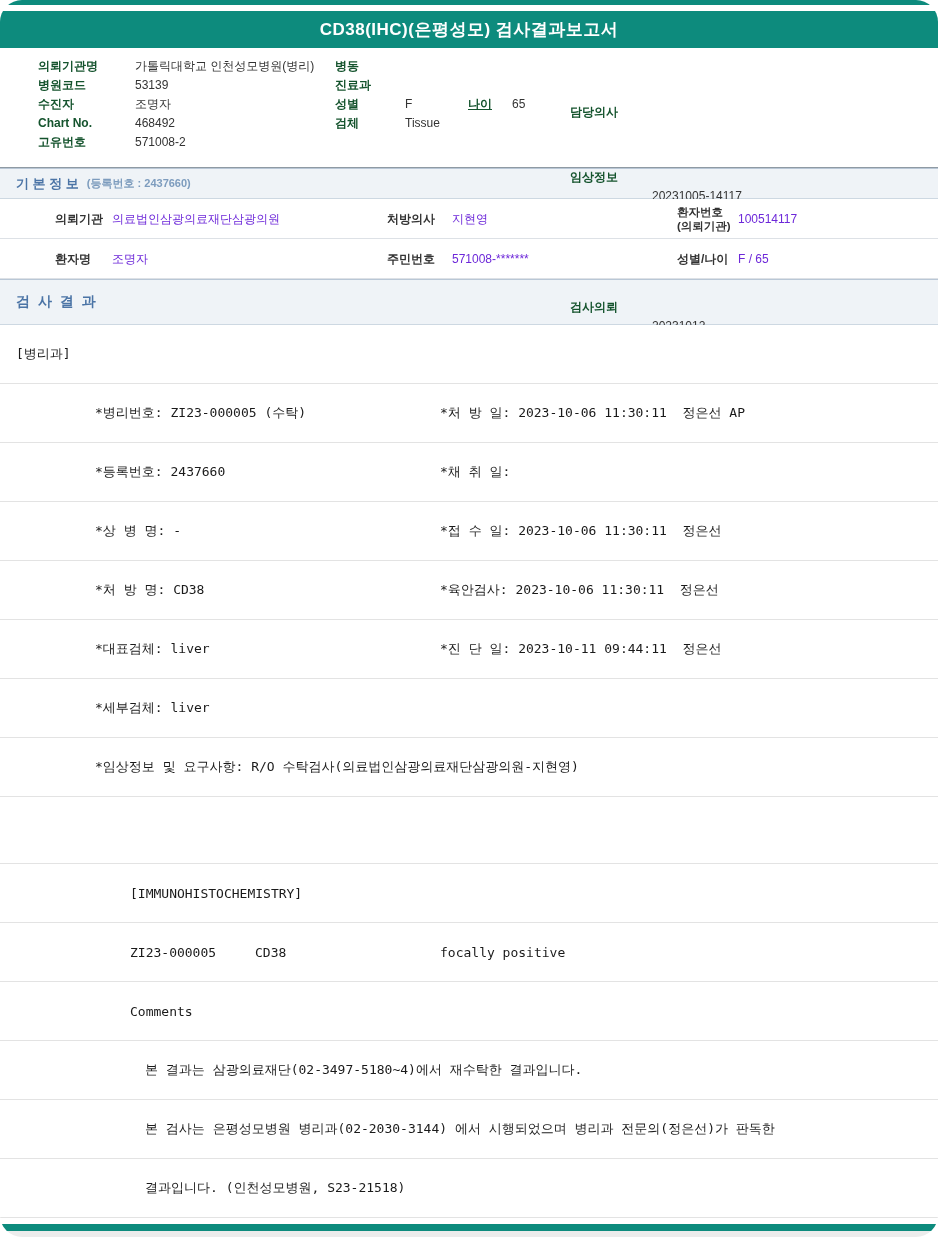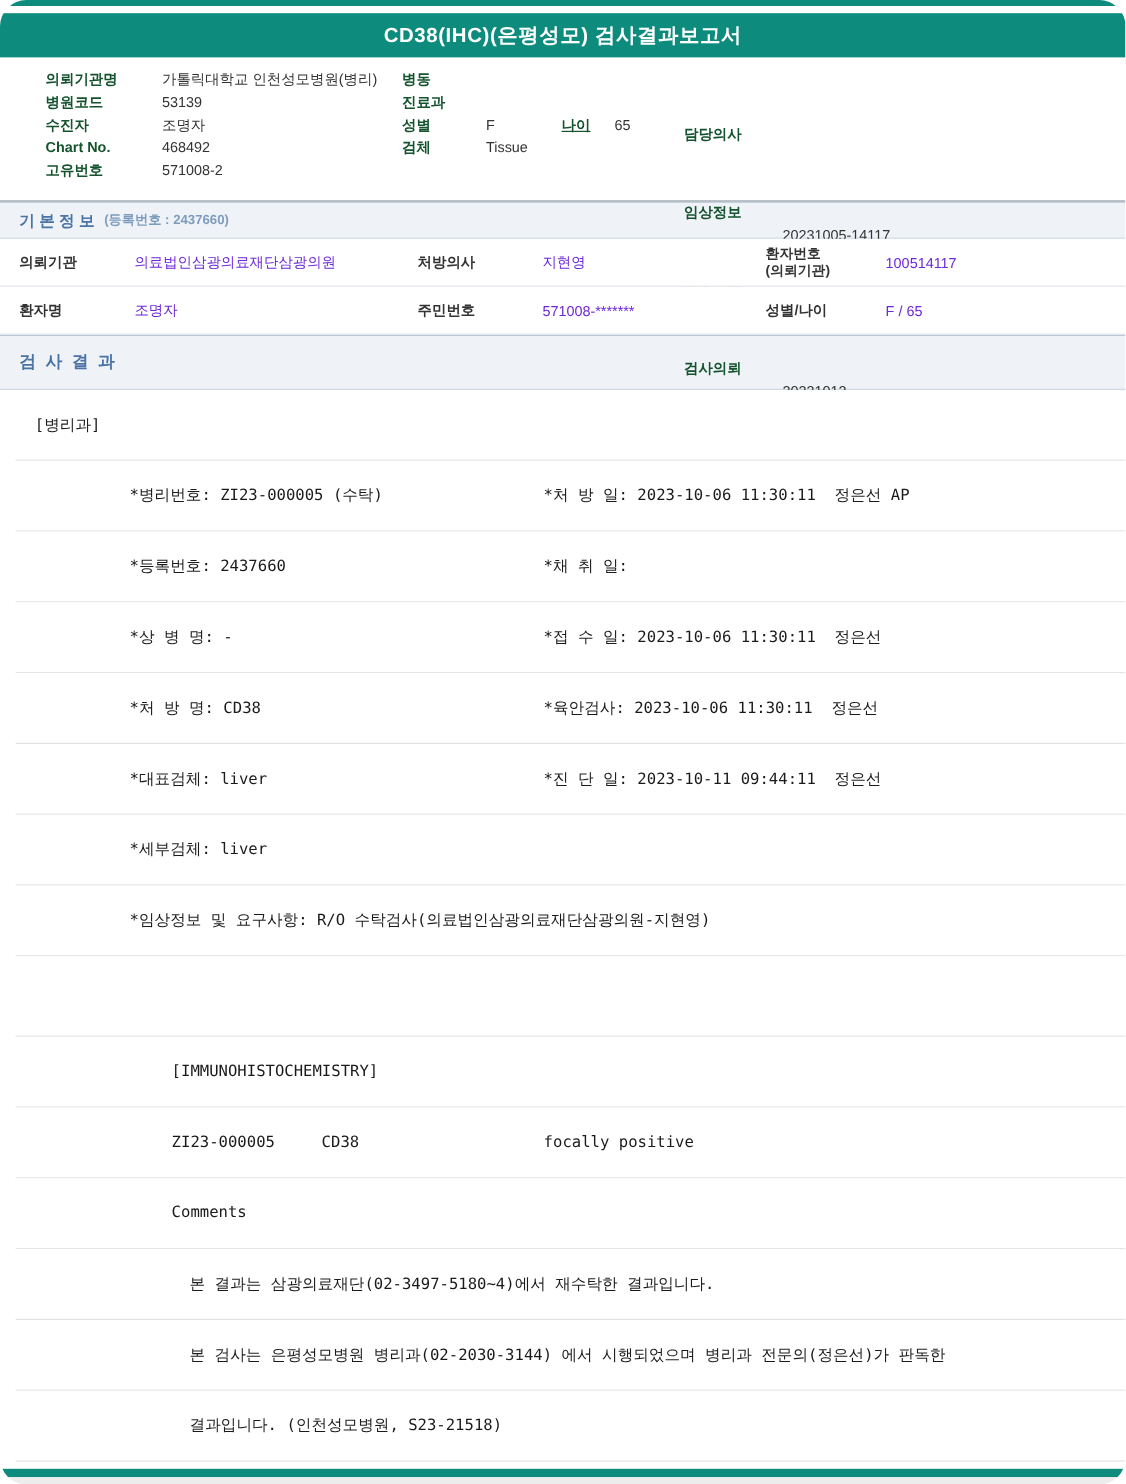--- a/index.html
+++ b/index.html
@@ -46,33 +46,33 @@
     display:flex; align-items:center; padding-left:16px;
   }
   .sec-title { color:var(--section-title-blue,#4b74a6); font-weight:bold; font-size:13px; }
   .sec-sub { color:#7d9cbe; font-size:11px; margin-left:8px; font-weight:bold; }
   .result-bar { height:46px; }
   .result-bar .sec-title { font-size:14px; letter-spacing:2px; }
 
   
   .info-row { height:40px; position:relative; border-bottom:1px solid #dde1e6; font-size:12px; background:#fff; }
   .info-row .cell { position:absolute; top:50%; transform:translateY(-50%); white-space:nowrap; }
-  .ilbl { font-weight:bold; color:#333; }
+  .ilbl { font-weight:bold; color:#333;margin-left:39px; }
   .ival { color:#6d28d9; }
   .p1l { left:16px; } .p1v { left:112px; }
   .p2l { left:348px; } .p2v { left:452px; }
   .p3l { left:638px; } .p3v { left:738px; }
   .two-line { font-size:11.5px; line-height:14px; }
 
   
   .r-row {
     position:relative; height:59px;
     border-bottom:1px solid #e3e3e3;
     font-family:"DejaVu Sans Mono","Liberation Mono",monospace;
-    font-size:13px; color:#1a1a1a; background:#fff;margin-left:13px;
+    font-size:13px; color:#1a1a1a; background:#fff;
   }
   .r-row.tall { height:67px; }
   .rt { position:absolute; top:50%; transform:translateY(-50%); white-space:pre; }
   .x16 { left:16px; } .x95 { left:95px; } .x130 { left:130px; }
   .x145 { left:145px; } .x255 { left:255px; } .x440 { left:440px; }
 
   .bottom-strip { height:7px; background:var(--teal,#0d8b7d); margin-top:auto; }
   .bottom-gap { height:6px; background:#ececec; }
 </style>
 </head>

